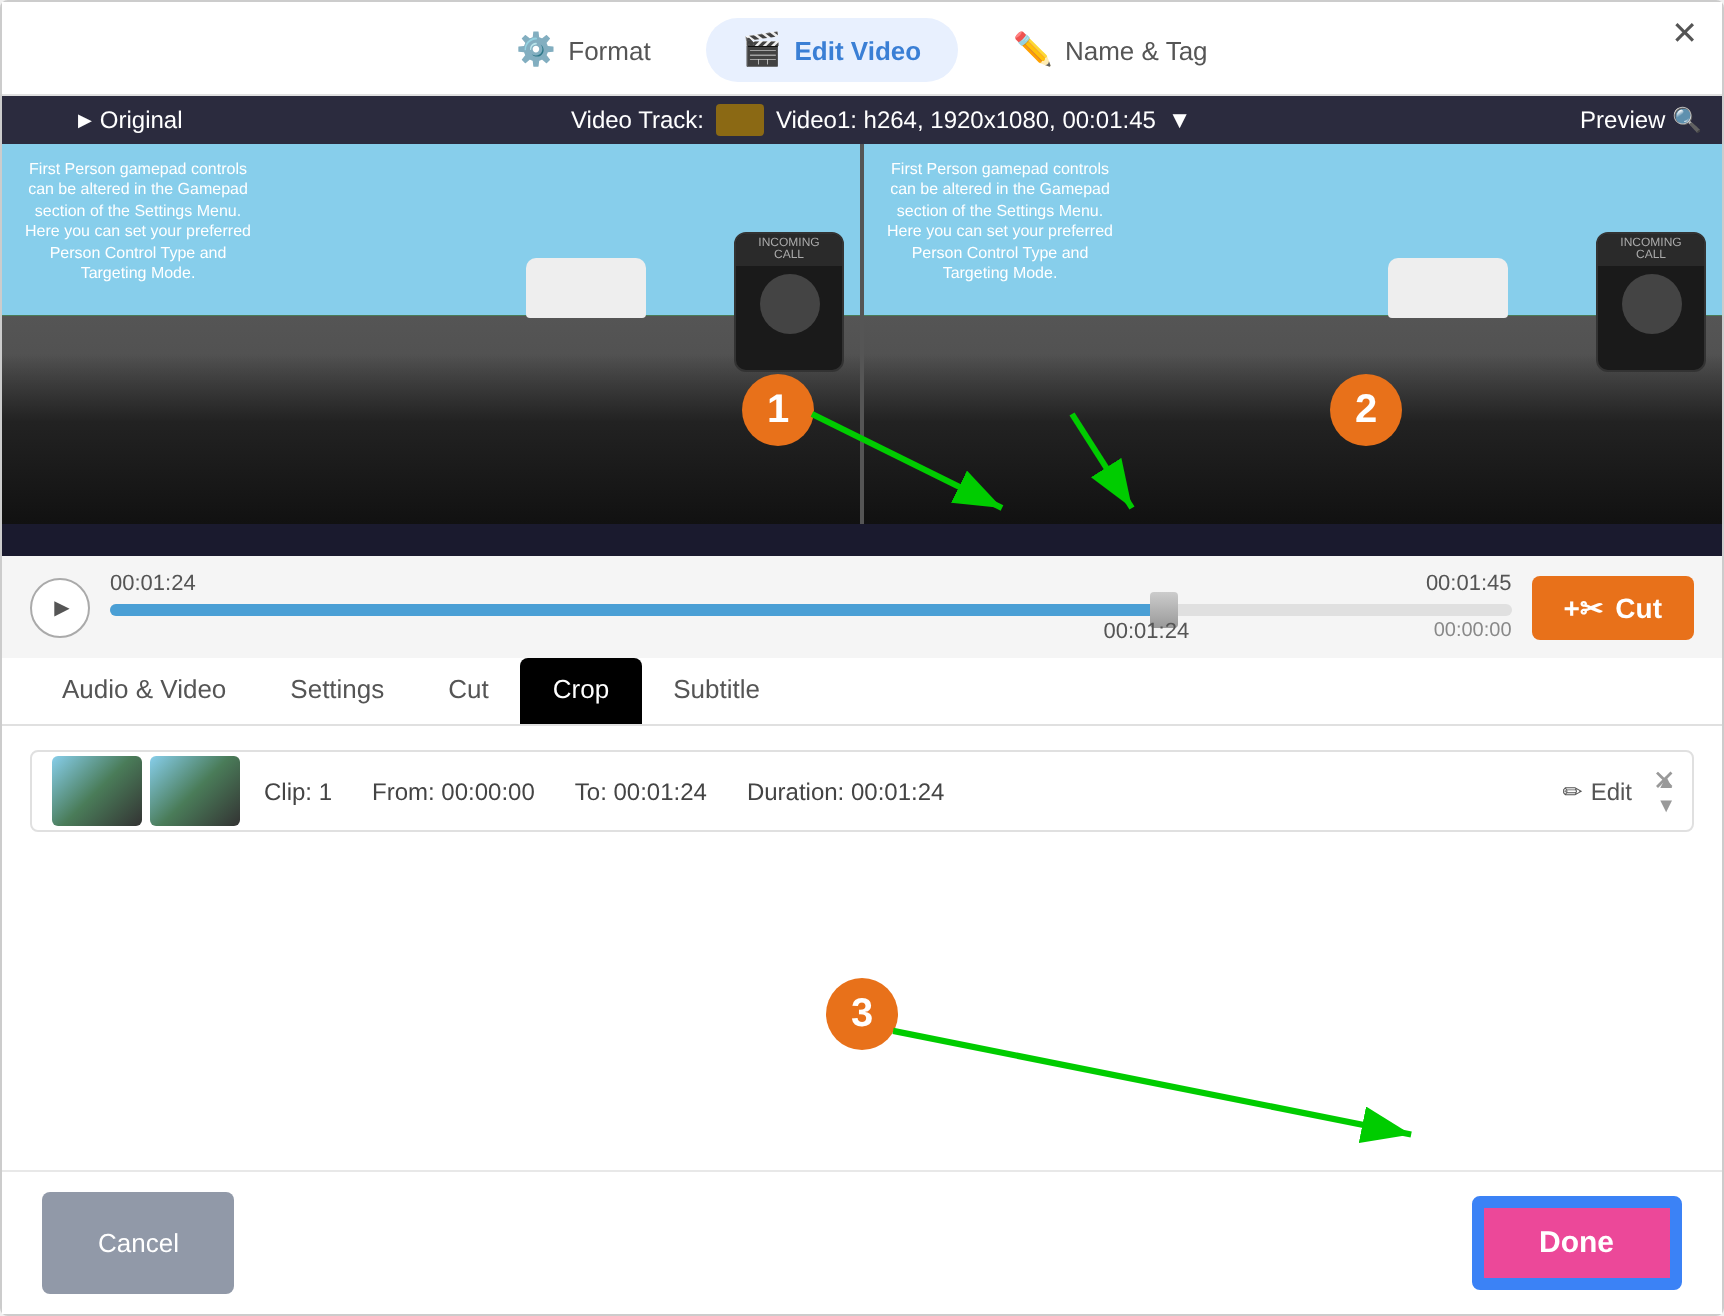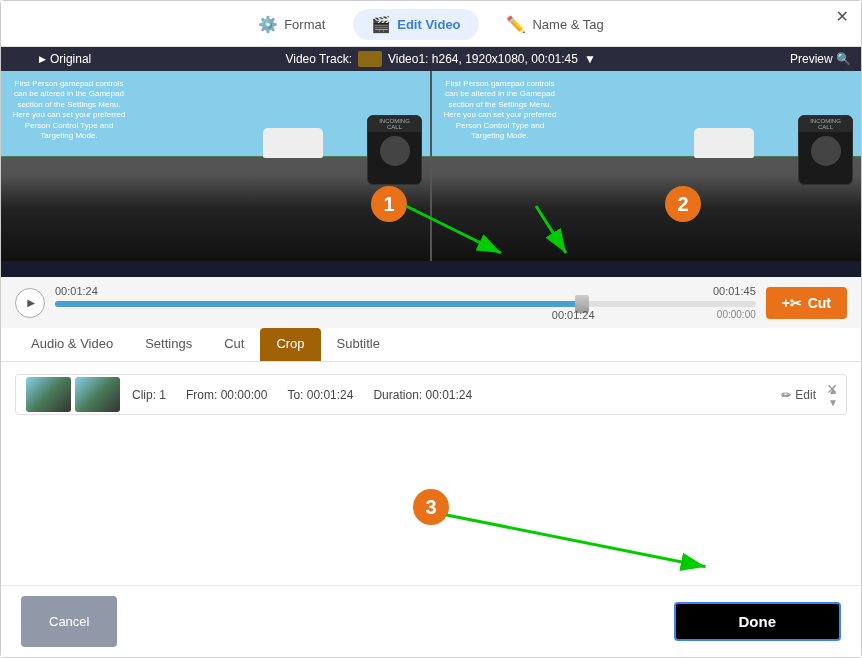--- a/index.html
+++ b/index.html
@@ -329,21 +329,21 @@
     .sub-tab {
       padding: 8px 16px;
       cursor: pointer;
       font-size: 13px;
       color: #555;
       border-bottom: 2px solid transparent;
       white-space: nowrap;
     }
     .sub-tab.active {
       color: #fff;
-      background: #a16207;
+      background: #000000;
       border-radius: 4px 4px 0 0;
     }
 
     
     .content-area {
       flex: 1;
       padding: 12px 14px;
       background: #fff;
       position: relative;
     }
@@ -422,24 +422,24 @@
     .cancel-btn {
       background: #9199a8;
       color: #fff;
       border: none;
       padding: 18px 28px;
       border-radius: 4px;
       cursor: pointer;
       font-size: 13px;
     }
     .done-btn {
-      background: #000000;
-      color: #fff;
-      border: 2px solid #3b82f6;
-      padding: 9px 63px;
+      background: #ec4899;
+      color: #fff;
+      border: 6px solid #3b82f6;
+      padding: 9px 28px;
       border-radius: 4px;
       cursor: pointer;
       font-size: 15px;
       font-weight: bold;
     }
 
     
     .arrows-overlay {
       position: absolute;
       top: 0;

